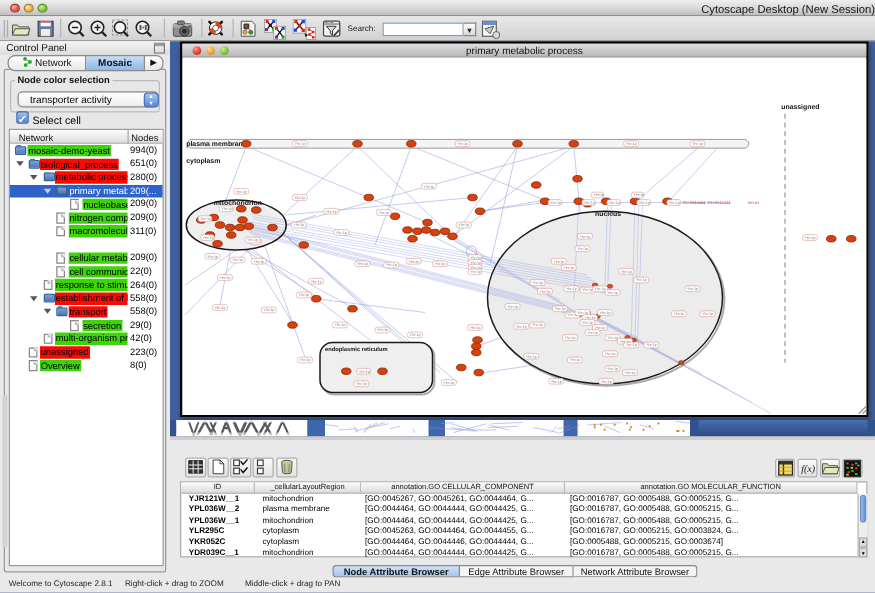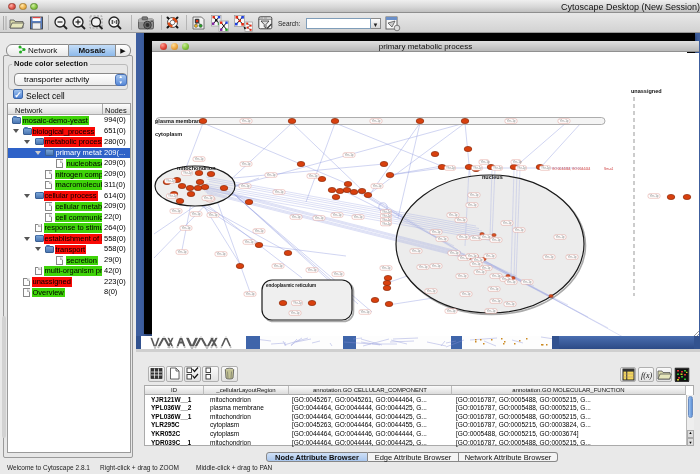--- a/index.html
+++ b/index.html
@@ -61,21 +61,21 @@
   .trow.sel { background:#2e62c8; }
   .trow.sel .lbl, .trow.sel .val { color:#fff; }
   .arr { position:absolute; top:3px; width:0; height:0; border-left:3.2px solid transparent; border-right:3.2px solid transparent; border-top:4.5px solid #555; }
   .fold { position:absolute; top:1.5px; width:9px; height:7px; background:linear-gradient(#7aa3d4,#4a77b4); border:0.5px solid #3a5f94; border-radius:1px; }
   .fold:before { content:""; position:absolute; left:0; top:-1.5px; width:4px; height:1.5px; background:#4a77b4; border-radius:1px 1px 0 0;}
   .file { position:absolute; top:1px; width:7px; height:8.5px; background:#fdfdfd; border:0.5px solid #888; }
   .file:before { content:""; position:absolute; right:-0.5px; top:-0.5px; border-style:solid; border-width:0 3px 3px 0; border-color:#e9e9e9 #e9e9e9 #bbb #bbb; }
 
   
   #desktop { left:136px; top:33px; width:564px; height:319px; background:#3d5e9f; }
-  #netwin { position:absolute; left:8px; top:0; width:551px; height:301px; border:8px solid #000000; background:#fff; box-shadow:1px 2px 3px rgba(0,0,0,0.35);}
+  #netwin { position:absolute; left:8px; top:0; width:551px; height:301px; border:2px solid #000000; background:#fff; box-shadow:1px 2px 3px rgba(0,0,0,0.35);}
   #netwin-title { position:absolute; left:0; top:0; width:547px; height:11px; background:linear-gradient(#e0e0e0,#b8b8b8); border-bottom:1px solid #909090;}
   #netwin-title .t { width:100%; text-align:center; font-size:8px; line-height:11px; color:#111; }
   .tl2 { position:absolute; width:7px; height:7px; border-radius:50%; top:2px; }
   #netcanvas { position:absolute; left:0; top:12px; width:547px; height:285px; background:#fff; }
 
   
   #bgstrip { position:absolute; left:0; top:303px; width:564px; height:16px; background:#32528f; }
 
   
   #dpanel { left:136px; top:352px; width:564px; height:110px; background:#e9e9e9; }
@@ -229,20 +229,27 @@
 
   <svg class="ticon" style="left:385px" width="16" height="17" viewBox="0 0 16 17">
     <rect x="1" y="2" width="11" height="12" fill="#f8f8f8" stroke="#555" stroke-width="0.9"></rect>
     <rect x="1" y="2" width="11" height="3" fill="#6a8fc8"></rect>
     <path d="M3 8 L10 6 L7 12 Z" fill="#ccc" stroke="#444" stroke-width="0.7"></path>
     <circle cx="12" cy="13" r="2.8" fill="#ddd" stroke="#555" stroke-width="0.7"></circle>
   </svg>
 </div>
 
 <div class="abs" id="cpanel">
+  <div id="cpanel-title">
+      <span>Control Panel</span>
+    <svg style="position:absolute;right:4px;top:1px" width="9" height="9" viewBox="0 0 9 9">
+        <rect x="0.5" y="0.5" width="8" height="8" fill="none" stroke="#777" stroke-width="1"></rect>
+        <rect x="0.5" y="0.5" width="8" height="2.4" fill="#999"></rect>
+      </svg>
+  </div>
   <div class="tabrow">
     <div class="tab" id="tab-network"><svg width="8" height="9" viewBox="0 0 8 9" style="vertical-align:-1px">
           <circle cx="2" cy="2" r="1.5" fill="#2a2"></circle>
           <circle cx="6" cy="4.5" r="1.5" fill="#2a2"></circle>
           <circle cx="2.5" cy="7" r="1.5" fill="#2a2"></circle>
           <line x1="2" y1="2" x2="6" y2="4.5" stroke="#2a2" stroke-width="0.7"></line>
           <line x1="2.5" y1="7" x2="6" y2="4.5" stroke="#2a2" stroke-width="0.7"></line>
         </svg> Network</div>
     <div class="tab" id="tab-mosaic"><b>Mosaic</b></div>
     <div class="tab" id="tab-arrow">▶</div>
@@ -290,26 +297,20 @@
         </div>
       <div class="trow" style="top:65.15px">
           <span class="file" style="left:37px"></span>
           <span class="lbl" style="left:46.5px;max-width:47.5px;background:#3fd409;">nitrogen compo</span>
           <span class="val">209(0)</span>
         </div>
       <div class="trow" style="top:75.90px">
           <span class="file" style="left:37px"></span>
           <span class="lbl" style="left:46.5px;max-width:47.5px;background:#3fd409;">macromolecule</span>
           <span class="val">311(0)</span>
-        </div>
-      <div class="trow" style="top:86.65px">
-          <span class="arr" style="left:16px;border-top-color:#555"></span>
-          <span class="fold" style="left:26.5px"></span>
-          <span class="lbl" style="left:35.5px;max-width:58.5px;background:#fa0a05;">cellular process</span>
-          <span class="val">614(0)</span>
         </div>
       <div class="trow" style="top:97.40px">
           <span class="file" style="left:37px"></span>
           <span class="lbl" style="left:46.5px;max-width:47.5px;background:#3fd409;">cellular metabo</span>
           <span class="val">209(0)</span>
         </div>
       <div class="trow" style="top:108.15px">
           <span class="file" style="left:37px"></span>
           <span class="lbl" style="left:46.5px;max-width:47.5px;background:#3fd409;">cell communicat</span>
           <span class="val">22(0)</span>

